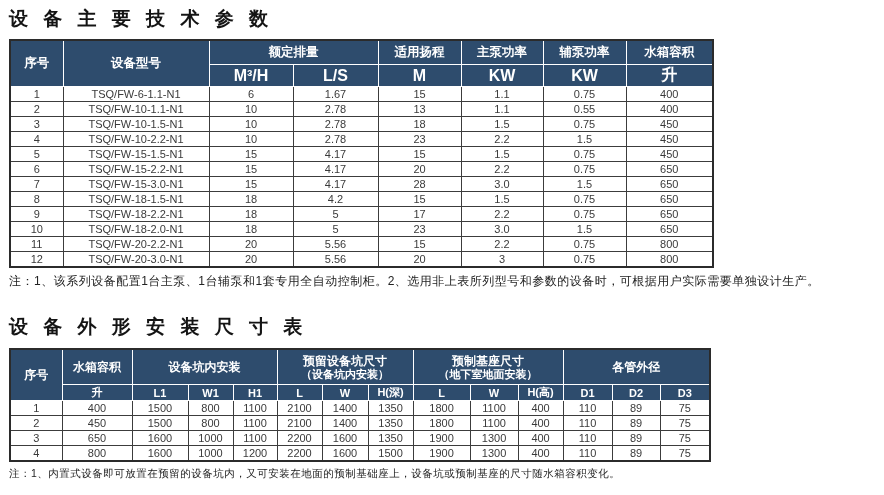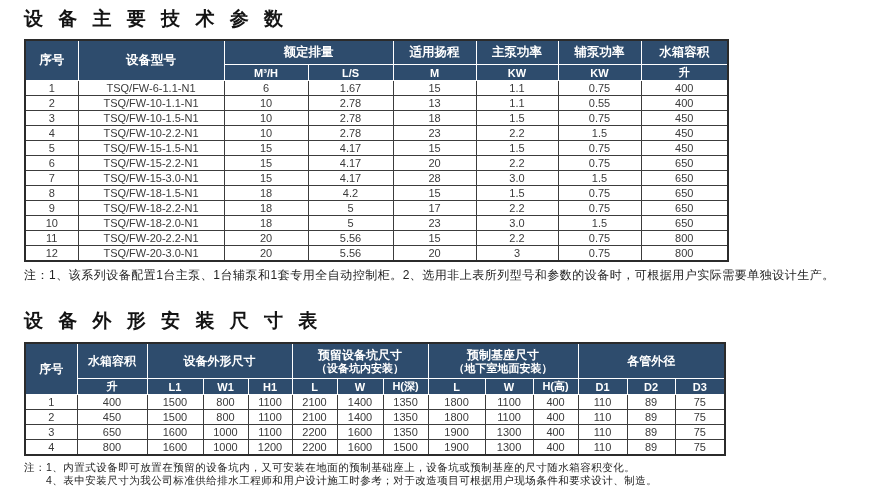--- a/index.html
+++ b/index.html
@@ -1,38 +1,38 @@
 <!DOCTYPE html>
 <html><head>
 <meta charset="utf-8">
 <style>
   html,body { margin:0; padding:0; }
   body {
     width:884px; height:495px; overflow:hidden;
     background:#ffffff; color:#333;
     font-family:"Liberation Sans","DejaVu Sans",sans-serif;
   }
-  .wrap { padding:4px 0 0 24px; }
+  .wrap { padding:4px 0 0 9px; }
 
   .title {
     font-size:19px; font-weight:bold; color:#141414;
     letter-spacing:5px; margin:2px 0 7px 0;
   }
   .title2 { margin-top:24px; margin-bottom:8px; }
 
   table { border-collapse:collapse; table-layout:fixed; border:2px solid #2b2b2b; }
   #t1 { width:703px; }
   #t2 { width:700px; }
 
   th {
     background:#2e4c6d; color:#ffffff; font-weight:bold;
     border:1px solid #ffffff; padding:0; text-align:center;
   }
   #t1 thead tr.r1 th { height:23px; font-size:12.5px; }
-  #t1 thead tr.r2 th { height:15px; font-size:11px; }
+  #t1 thead tr.r2 th { height:15px; font-size:16px; }
   #t2 thead tr.r1 th { height:34px; font-size:12px; }
   #t2 thead tr.r2 th { height:14px; font-size:11px; }
   th .l2 { display:block; font-size:11px; line-height:13px; }
   th .l1 { display:block; font-size:12px; line-height:14px; }
 
   td {
     border:1px solid #3c3c3c; background:#fff;
     text-align:center; vertical-align:middle;
     font-size:11px; line-height:13px; height:14px; padding:0;
     color:#3a3a3a;
@@ -223,21 +223,21 @@
         <col style="width:48px">
         <col style="width:45px">
         <col style="width:49px">
       <col style="width:48px">
         <col style="width:50px">
     </colgroup>
     <thead>
       <tr class="r1">
         <th rowspan="2">序号</th>
         <th>水箱容积</th>
-        <th colspan="3">设备外形尺寸</th>
+        <th colspan="3">设备坑内安装</th>
         <th colspan="3">
           <span class="l1">预留设备坑尺寸</span>
           <span class="l2">（设备坑内安装）</span>
         </th>
         <th colspan="3">
           <span class="l1">预制基座尺寸</span>
           <span class="l2">（地下室地面安装）</span>
         </th>
         <th colspan="3">各管外径</th>
       </tr>
@@ -322,17 +322,16 @@
           <td>89</td>
           <td>75</td>
         </tr>
       </tbody>
   </table>
 
   <div class="notes">
     <span class="prefix">注：</span>
     <div>
         <div class="note-line">1、内置式设备即可放置在预留的设备坑内，又可安装在地面的预制基础座上，设备坑或预制基座的尺寸随水箱容积变化。</div>
-        <div class="note-line">4、表中安装尺寸为我公司标准供给排水工程师和用户设计施工时参考；对于改造项目可根据用户现场条件和要求设计、制造。</div>
       </div>
   </div>
 
 </div>
 
 </body></html>

